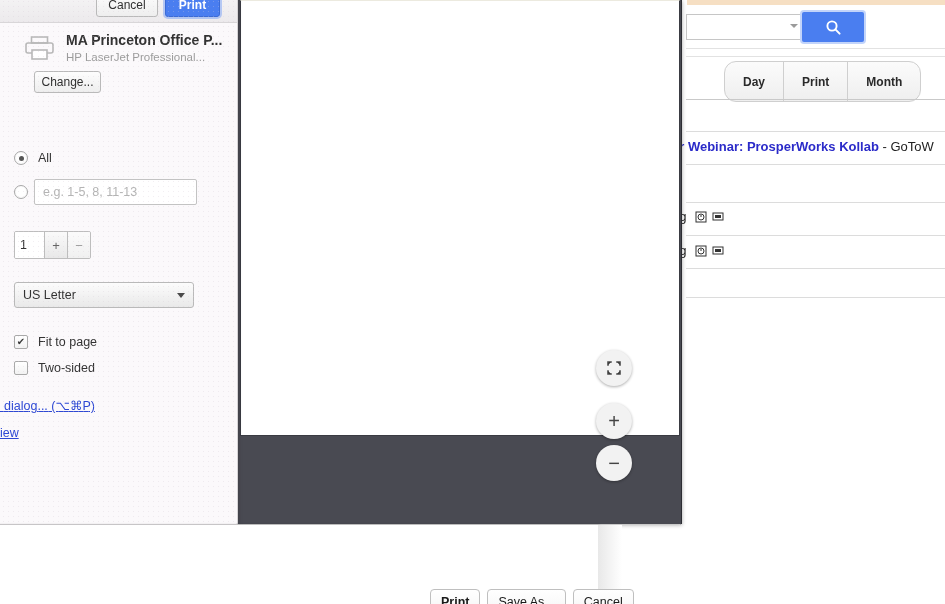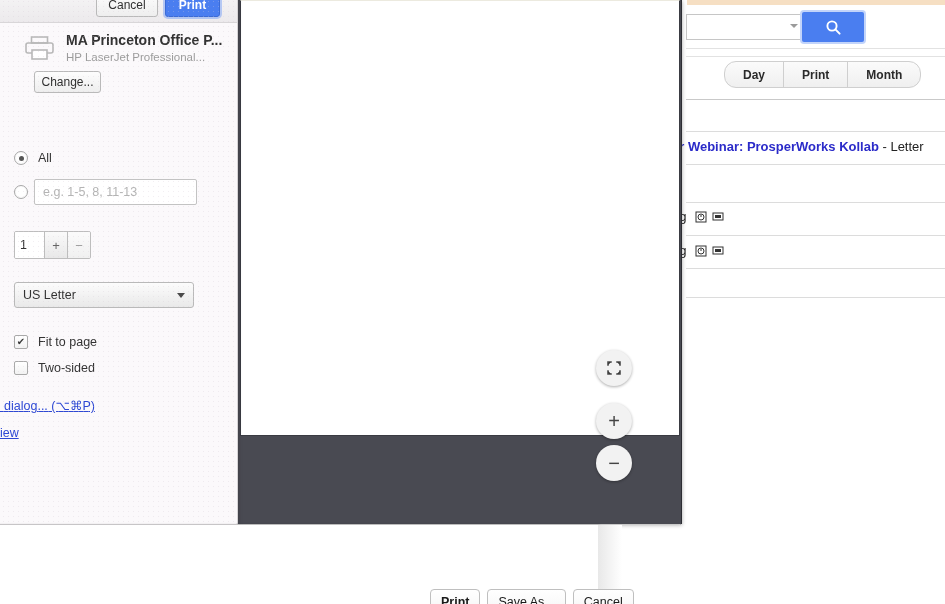--- a/index.html
+++ b/index.html
@@ -50,21 +50,21 @@
   }
   .search-btn svg { display: block; }
 
   
   .hline {
     position: absolute; background: #e2e2e2; height: 1px; left: 686px; width: 259px;
   }
 
   
   .seg {
-    position: absolute; left: 724px; top: 61px; height: 27px;
+    position: absolute; left: 724px; top: 61px; height: 41px;
     display: flex;
     border: 1px solid #cfcfcf; border-radius: 12px;
     background: linear-gradient(#fbfbfb, #efefef);
     box-sizing: border-box;
   }
   .seg-btn {
     display: flex; align-items: center; justify-content: center;
     font-size: 12px; font-weight: bold; color: #2a2a2a;
     padding: 0 18px; height: 100%;
     border-right: 1px solid #cfcfcf;
@@ -294,21 +294,21 @@
   <div class="seg">
     <div class="seg-btn">Day</div>
     <div class="seg-btn">Print</div>
     <div class="seg-btn">Month</div>
   </div>
 
   <div class="cal-rule thick" style="top:99px;"></div>
   <div class="cal-rule" style="top:131px;"></div>
 
   <div class="webinar">
-    <b>er Webinar: ProsperWorks Kollab</b><span> - Letter</span>
+    <b>er Webinar: ProsperWorks Kollab</b><span> - GoToW</span>
   </div>
 
   <div class="cal-rule" style="top:164px;"></div>
   <div class="cal-rule" style="top:202px;"></div>
 
   <div class="ev-row" style="top:207px;">
     <span>ng</span>
     <span class="ev-icons">
       <svg width="12" height="12" viewBox="0 0 12 12">
         <rect x="1" y="1" width="10" height="10" fill="none" stroke="#333" stroke-width="1"></rect>

